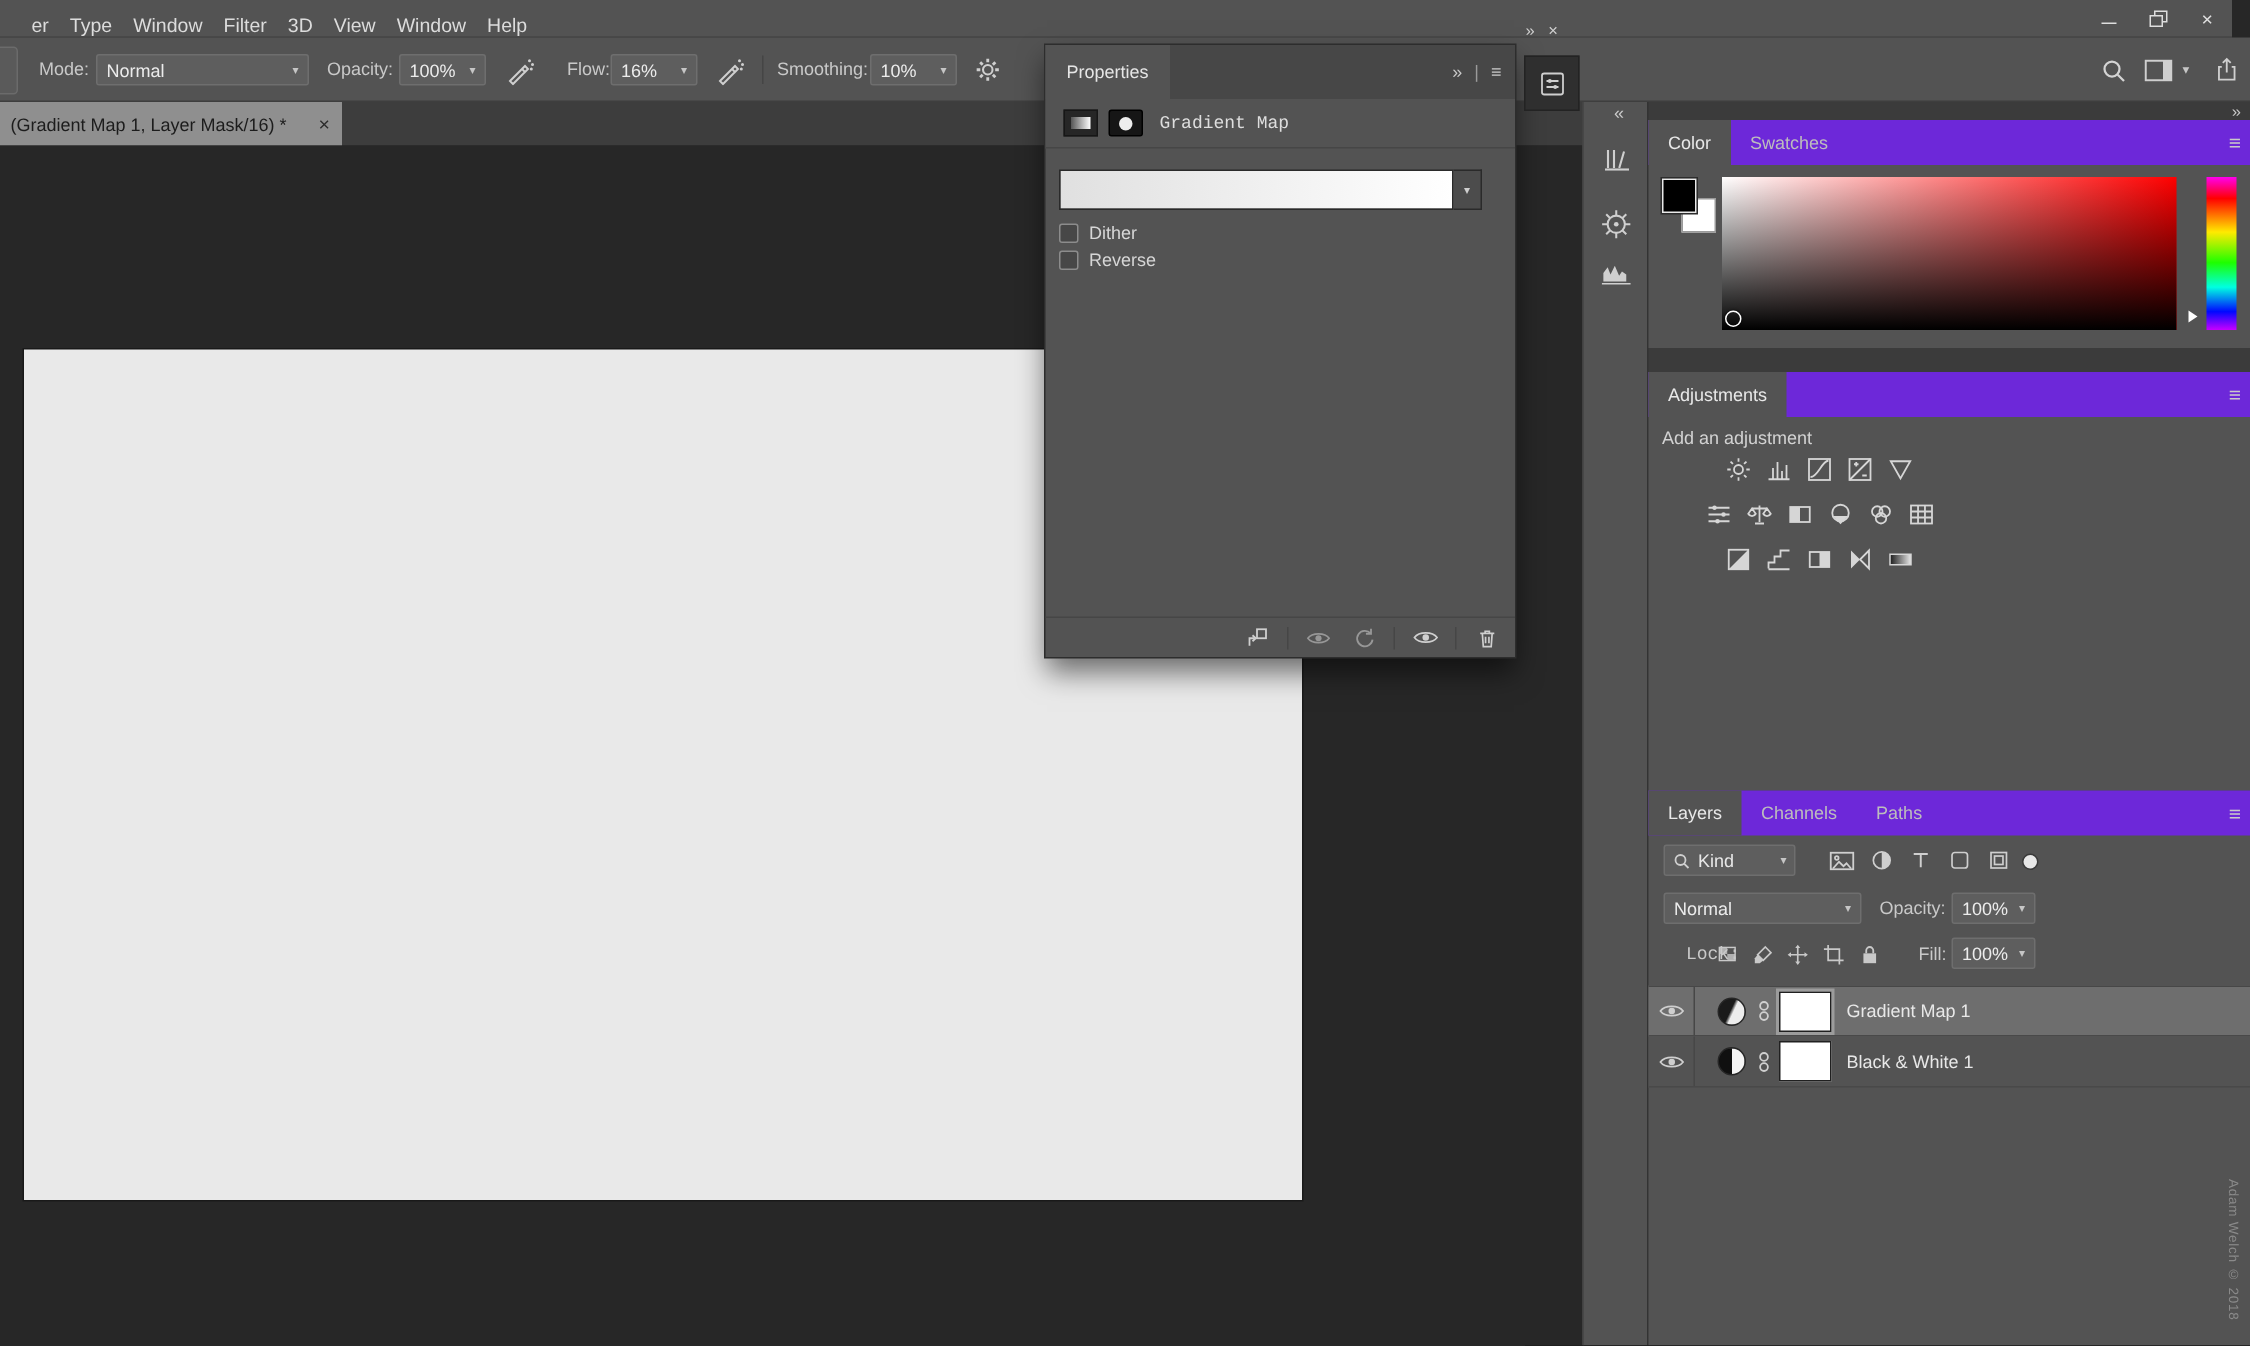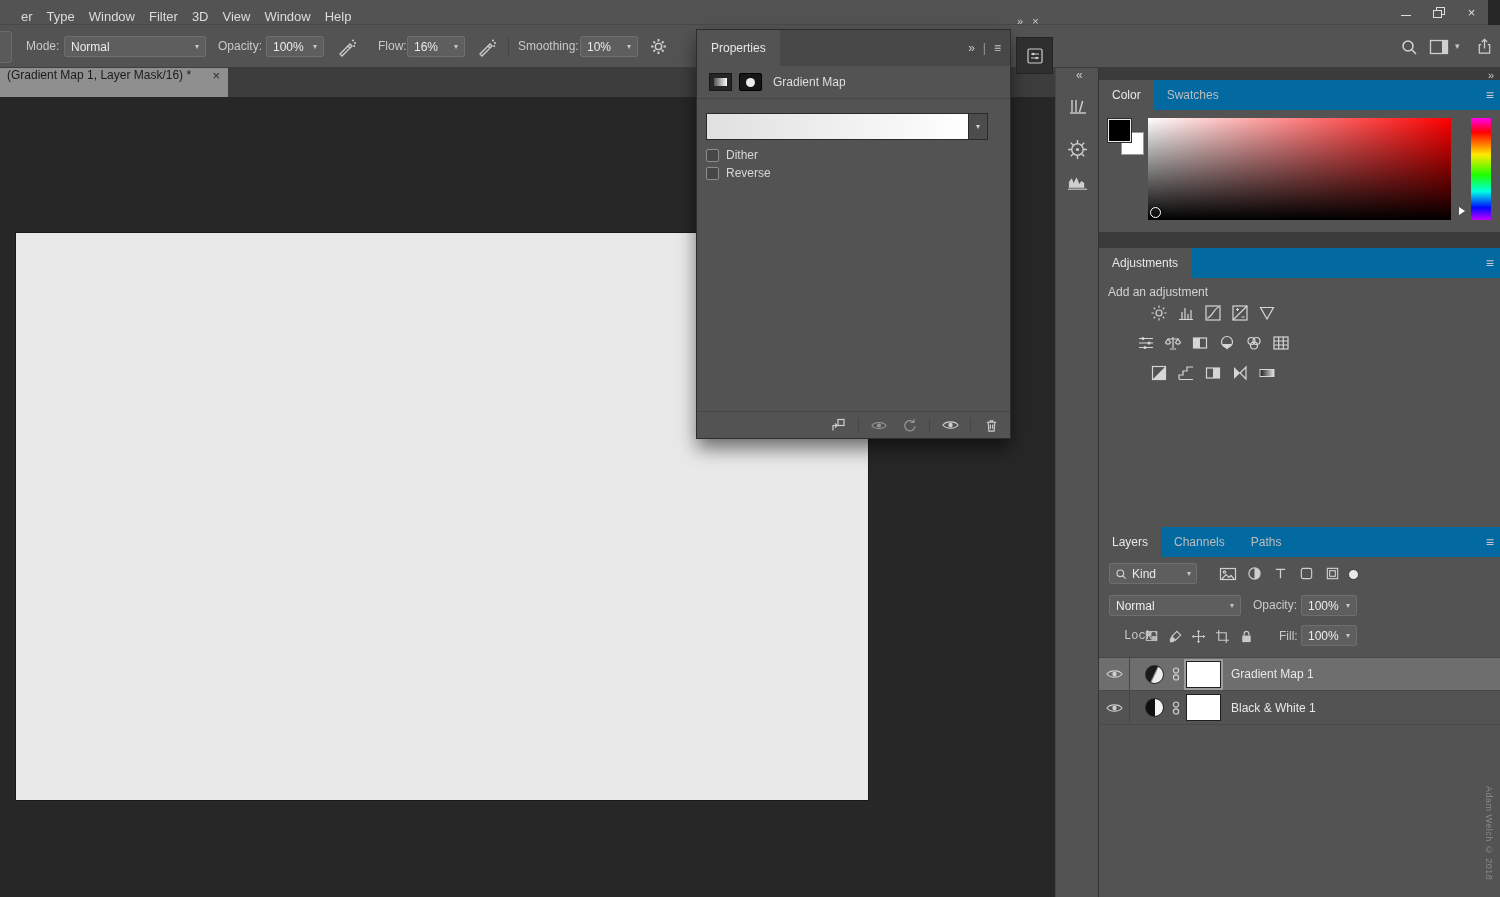--- a/index.html
+++ b/index.html
@@ -34,40 +34,40 @@
   .ob-icon{position:absolute;top:9px;width:25px;height:25px;display:flex;align-items:center;justify-content:center;}
   .i-airbrush1{left:334px}.i-airbrush2{left:474px}.i-gear{left:646px}
   .i-search{left:1396px}.i-workspace{left:1426px}.i-share{left:1472px}
   .ob-caret{position:absolute;left:1455px;top:0;height:42px;line-height:42px;font-size:9px;color:#c6c6c6;}
   .vsep{position:absolute;top:12px;width:1px;height:19px;background:#454545;}
   .s1{left:508px}
 
   
   .tabbar{position:absolute;left:0;top:68px;width:1055px;height:29px;background:#3d3d3d;}
   .doctab{position:absolute;left:0;top:0;height:29px;width:228px;background:#8f8f8f;color:#1c1c1c;
-          display:flex;gap:9px;padding:0 8px 0 7px;box-sizing:border-box;font-size:12px;}
+          display:flex;align-items:center;gap:9px;padding:0 8px 0 7px;box-sizing:border-box;font-size:12px;}
   .doctab-title{flex:1;white-space:nowrap;overflow:hidden;}
   .doctab-close{font-size:13px;color:#2b2b2b;}
   .canvas{position:absolute;left:0;top:97px;width:1055px;height:800px;background:#272727;}
   .document{position:absolute;left:16px;top:136px;width:852px;height:567px;background:#e9e9e9;
             box-shadow:0 0 0 1px rgba(0,0,0,.35);}
 
   
   .dockB{position:absolute;left:1055px;top:68px;width:43px;height:829px;background:#535353;
          border-left:1px solid #474747;box-sizing:border-box;}
   .dock-collapse{position:absolute;left:20px;top:0;color:#cccccc;font-size:12px;}
   .dock-icon{position:absolute;left:9px;width:25px;height:25px;display:flex;align-items:center;justify-content:center;}
   .di-1{top:25px}.di-2{top:69px}.di-3{top:101px}
 
   
   .rightcol{position:absolute;left:1098px;top:68px;width:402px;height:829px;background:#3b3b3b;
             border-left:1px solid #333;box-sizing:border-box;}
   .right-collapse{position:absolute;right:6px;top:1px;color:#c9c9c9;font-size:11px;z-index:2;}
   .panel{position:absolute;left:0;width:402px;background:#535353;}
-  .ptabs{height:30px;background:#0369a1;display:flex;align-items:stretch;position:relative;}
+  .ptabs{height:30px;background:#6d28d9;display:flex;align-items:stretch;position:relative;}
   .ptab{padding:0 13px;line-height:30px;font-size:12px;color:#bdbdbd;}
   .ptab.active{background:#535353;color:#e8e8e8;}
   .pmenu{position:absolute;right:7px;top:0;line-height:30px;font-size:14px;color:#c9c9c9;}
 
   
   .color-panel{top:12px;height:152px;}
   .color-body{position:relative;height:122px;}
   .fgbg{position:absolute;left:9px;top:9px;width:38px;height:38px;}
   .fgswatch{position:absolute;left:0;top:0;width:21px;height:21px;background:#000;border:1px solid #e9e9e9;
             box-shadow:0 0 0 1px #2c2c2c;z-index:2;}
@@ -142,21 +142,21 @@
   .hpipe{color:#9a9a9a;}
   .props-typebar{position:absolute;left:0;top:36px;width:313px;height:33px;background:#535353;
                  border-bottom:1px solid #464646;display:flex;align-items:center;padding-left:12px;gap:7px;
                  box-sizing:border-box;}
   .pthumb1{width:21px;height:16px;background:#262626;border:1px solid #161616;display:flex;align-items:center;
            justify-content:center;flex:none;}
   .pthumb1-in{width:13px;height:8px;background:linear-gradient(90deg,#555,#fff);}
   .pthumb2{width:21px;height:16px;background:#161616;border:1px solid #000;border-radius:2px;display:flex;
            align-items:center;justify-content:center;flex:none;}
   .pthumb2-in{width:9px;height:9px;border-radius:50%;background:#ededed;}
-  .ptype-label{font-size:12px;color:#dedede;margin-left:4px;}
+  .ptype-label{font-size:12px;color:#dedede;margin-left:4px;font-family:Liberation Mono, monospace;}
   .gwell{position:absolute;left:9px;top:83px;width:282px;height:27px;display:flex;}
   .gprev{flex:1;background:linear-gradient(90deg,#e0e0e0,#ffffff);border:1px solid #2a2a2a;box-sizing:border-box;}
   .garrow{width:19px;background:#4c4c4c;border:1px solid #2a2a2a;border-left:none;display:flex;align-items:center;
           justify-content:center;color:#cfcfcf;font-size:8px;box-sizing:border-box;}
   .chk{position:absolute;left:9px;display:flex;align-items:center;gap:7px;font-size:12px;color:#d6d6d6;}
   .chk .box{width:11px;height:11px;background:#474747;border:1px solid #8c8c8c;border-radius:2px;flex:none;}
   .chk-dither{top:118px}.chk-reverse{top:136px}
   .props-footer{position:absolute;left:0;bottom:0;width:313px;height:27px;border-top:1px solid #464646;
                 display:flex;align-items:center;justify-content:flex-end;gap:10px;padding-right:9px;
                 box-sizing:border-box;}

